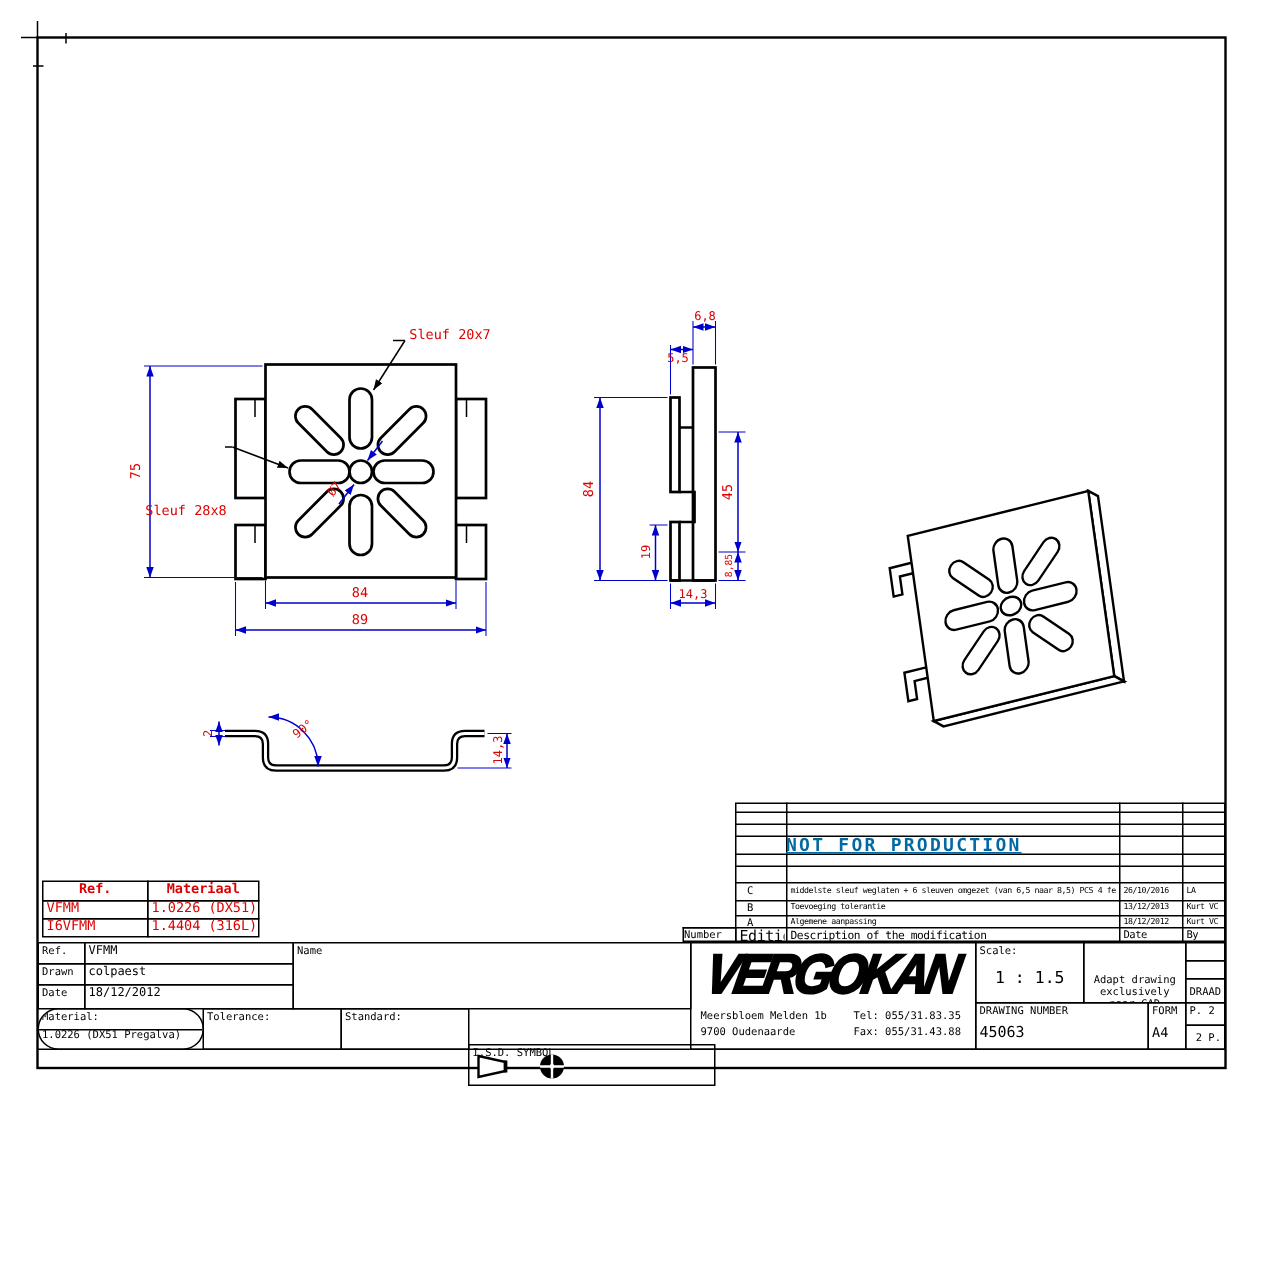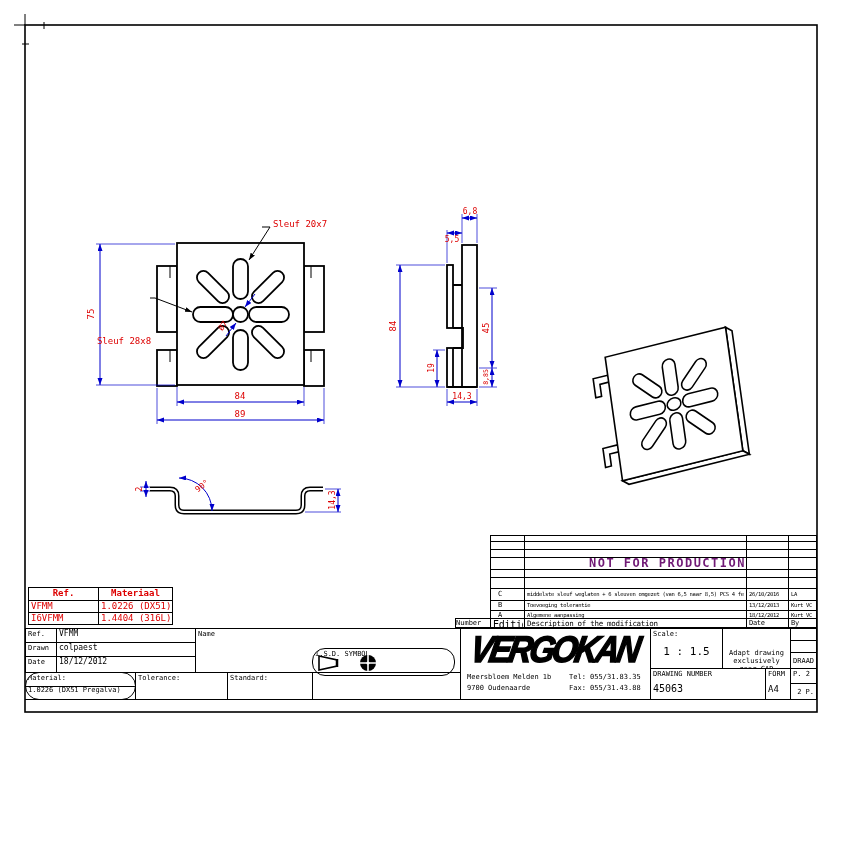--- a/index.html
+++ b/index.html
@@ -14,22 +14,22 @@
   .lbl{font:7px "DejaVu Sans Mono",monospace;padding:1px 2px;display:block;}
   .val{font:8px "DejaVu Sans Mono",monospace;padding:0 2px 1px 2px;display:block;}
   .red{color:#dd0000;}
   .hline{position:absolute;height:1px;background:#000;}
   .vline{position:absolute;width:1px;background:#000;}
   .revrow{position:absolute;font:5.5px "DejaVu Sans Mono",monospace;color:#000;
           white-space:nowrap;letter-spacing:-0.3px;overflow:hidden;}
   .logo{font-family:"Liberation Sans",sans-serif;font-weight:bold;font-style:italic;
         font-size:33px;letter-spacing:-3px;color:#000;-webkit-text-stroke:1.3px #000;
         transform:skewX(-10deg) scaleY(1.12);transform-origin:left center;white-space:nowrap;}
-  .nfp{font:bold 12px "DejaVu Sans Mono",monospace;color:#701a75;letter-spacing:1.5px;
-       text-align:right;}
+  .nfp{font:bold 12px "DejaVu Sans Mono",monospace;color:#0369a1;letter-spacing:1.5px;
+       text-decoration:underline;text-align:left;}
 </style>
 </head>
 <body>
 
 <div id="sheet">
 
   <svg width="842" height="842" viewBox="0 0 842 842">
     <defs>
       <marker id="ab" orient="auto-start-reverse" markerWidth="8" markerHeight="6" refX="7" refY="2.5">
         <path d="M0,0 L7,2.5 L0,5 z" fill="#0000cc"></path>
@@ -225,21 +225,21 @@
       <span class="lbl">Material:</span>
       <div style="position:absolute;left:0;top:13px;width:109px;height:1px;background:#000;"></div>
       <div style="font:7px 'DejaVu Sans Mono',monospace;padding:3px 2px 0 2px;">1.0226 (DX51 Pregalva)</div>
     </div>
     <div class="cell" style="left:135px;top:672px;width:93px;height:28px;">
         <span class="lbl">Tolerance:</span>
       </div>
     <div class="cell" style="left:227px;top:672px;width:86px;height:28px;">
         <span class="lbl">Standard:</span>
       </div>
-    <div class="cell" style="left:312px;top:648px;width:143px;height:28px;border-radius:13px;">
+    <div class="cell" style="left:312px;top:696px;width:165px;height:28px;">
       <span class="lbl">I.S.D. SYMBOL</span>
       <svg width="70" height="22" style="position:absolute;right:4px;top:3px;">
         <g>
           <polygon points="6,4 24,8 24,14 6,18" fill="#fff" stroke="#000" stroke-width="1.6"></polygon>
           <line x1="24" y1="7" x2="24" y2="15" stroke="#000" stroke-width="2.5"></line>
         </g>
         <g>
           <circle cx="55" cy="11" r="8" fill="#000"></circle>
           <path d="M47,11 H63 M55,3 V19" stroke="#fff" stroke-width="1.6"></path>
           <circle cx="55" cy="11" r="1.6" fill="#fff"></circle>

